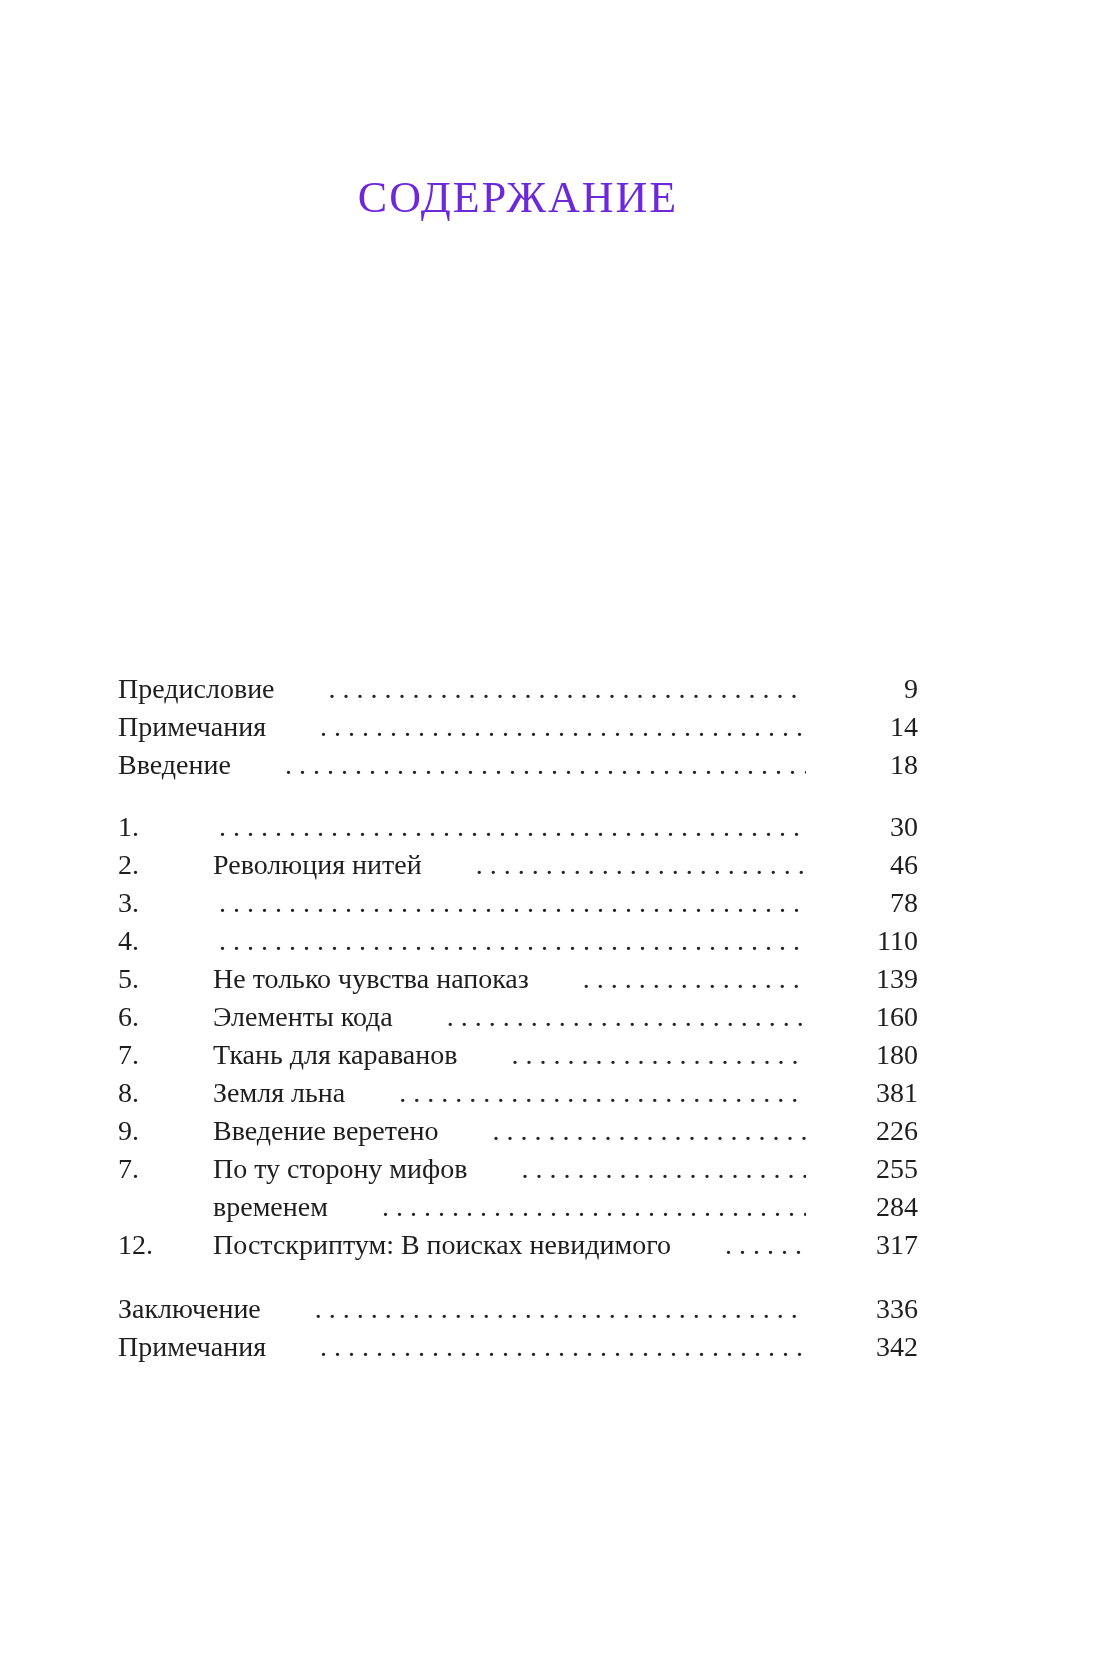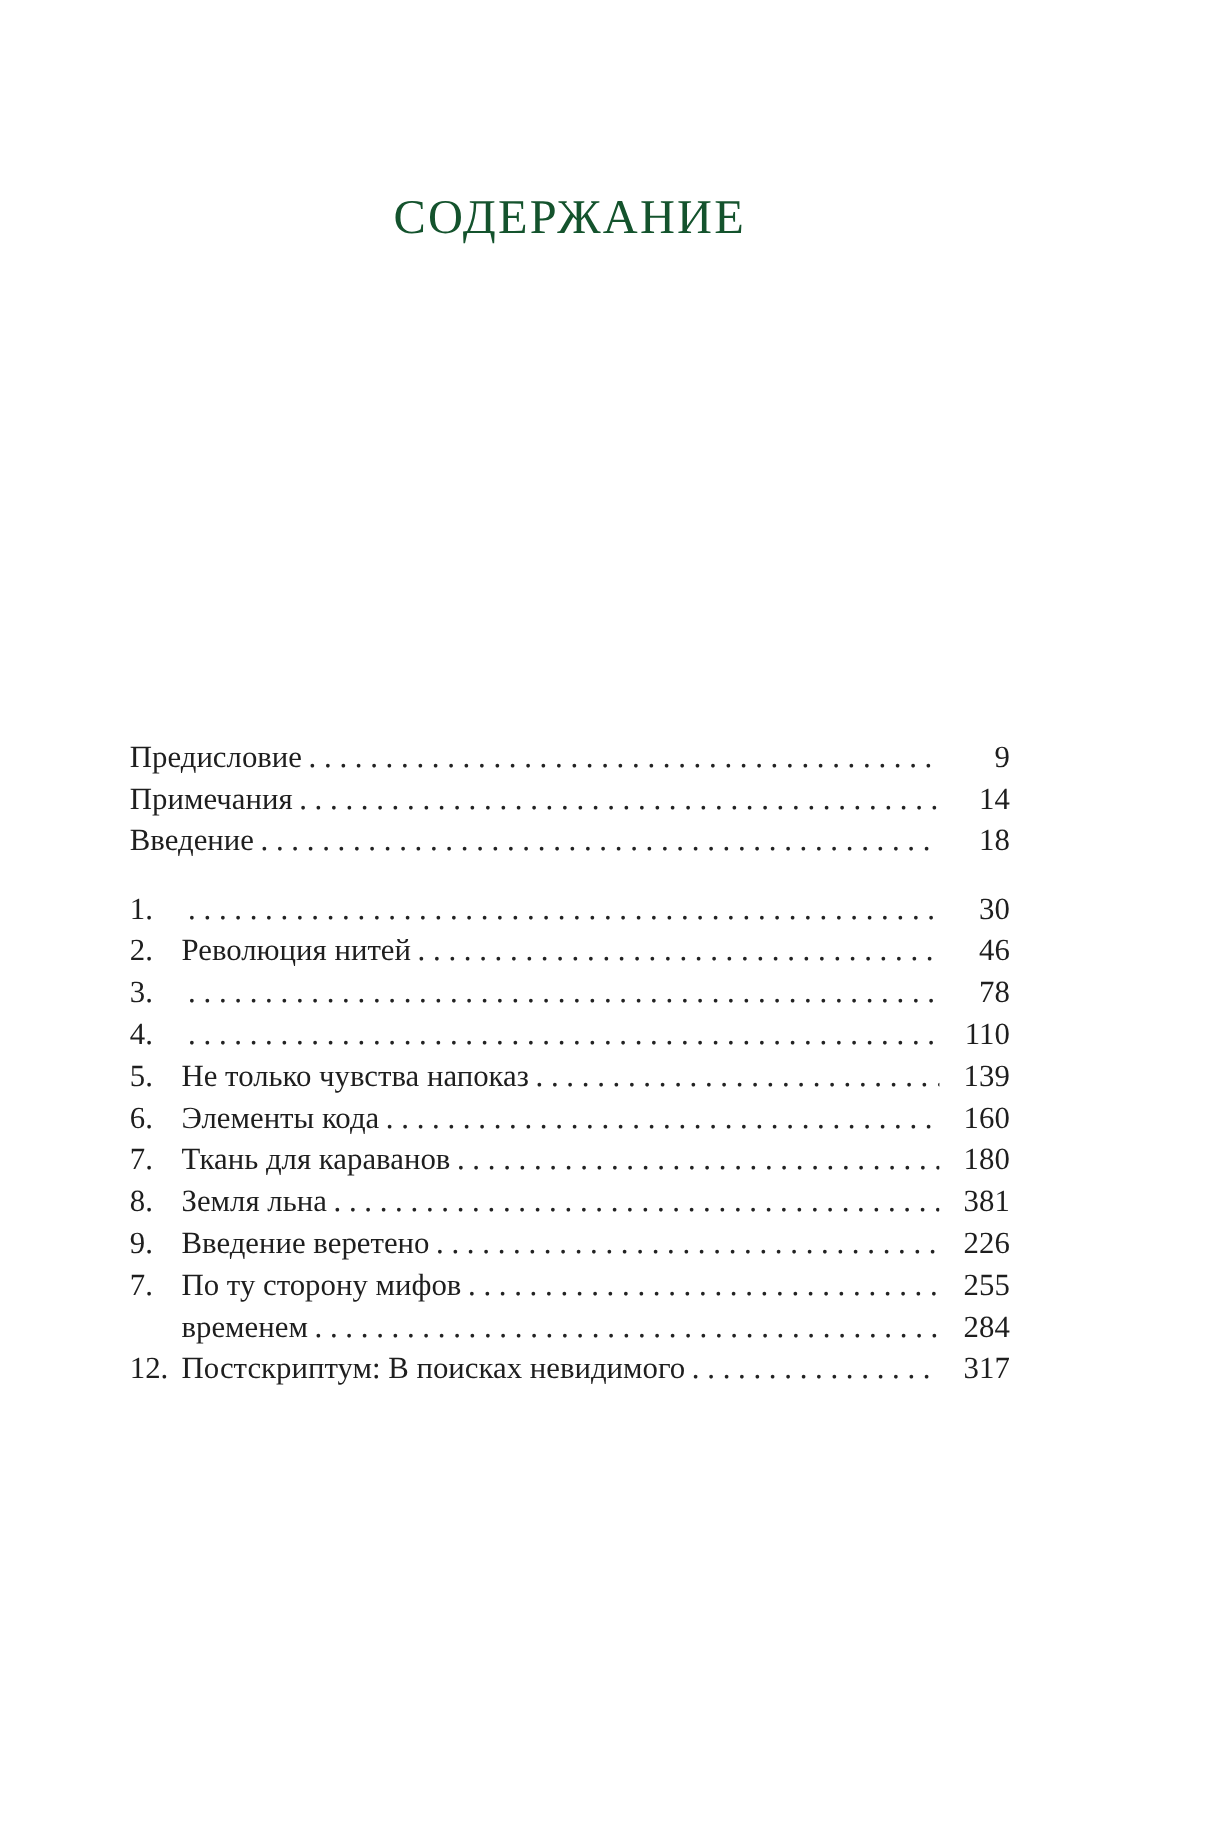--- a/index.html
+++ b/index.html
@@ -20,34 +20,35 @@
     margin-left: 118px;
   }
   h1.toc-title {
     margin: 0;
     padding-top: 172px;
     font-size: 44px;
     line-height: 52px;
     font-weight: normal;
     letter-spacing: 2px;
     text-align: center;
-    color: #14532d;
+    color: #6d28d9;
     white-space: nowrap;
   }
   .toc {
     margin-top: 446px;
     font-size: 28px;
   }
   .toc-section.chapters { margin-top: 24px; }
   .toc-section.back-matter { margin-top: 26px; }
   .toc-row {
     display: flex;
     align-items: baseline;
     line-height: 38px;
     white-space: nowrap;
+    gap: 48px;
   }
   .num {
     flex: none;
     width: 47px;
   }
   .entry-title {
     flex: none;
   }
   .dots {
     flex: 1 1 auto;
@@ -154,14 +155,26 @@
           <span class="dots"></span>
           <span class="pagenum">284</span>
         </div>
         <div class="toc-row">
           <span class="num">12.</span>
           <span class="entry-title">Постскриптум: В поисках невидимого</span>
           <span class="dots"></span>
           <span class="pagenum">317</span>
         </div>
       </div>
+    <div class="toc-section back-matter">
+        <div class="toc-row">
+          <span class="entry-title">Заключение</span>
+          <span class="dots"></span>
+          <span class="pagenum">336</span>
+        </div>
+        <div class="toc-row">
+          <span class="entry-title">Примечания</span>
+          <span class="dots"></span>
+          <span class="pagenum">342</span>
+        </div>
+      </div>
   </div>
 </div>
 
 </body></html>

